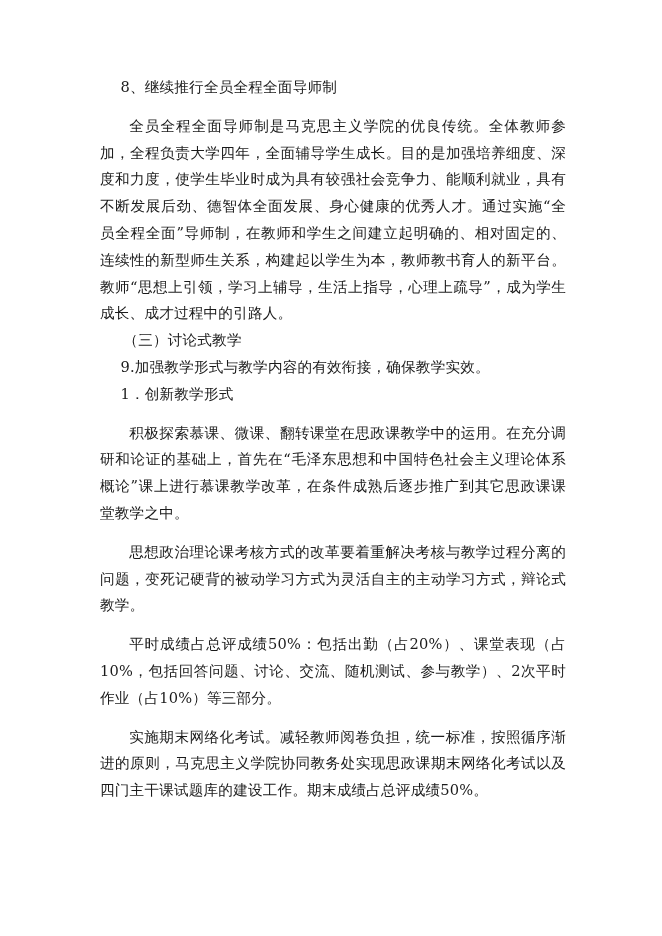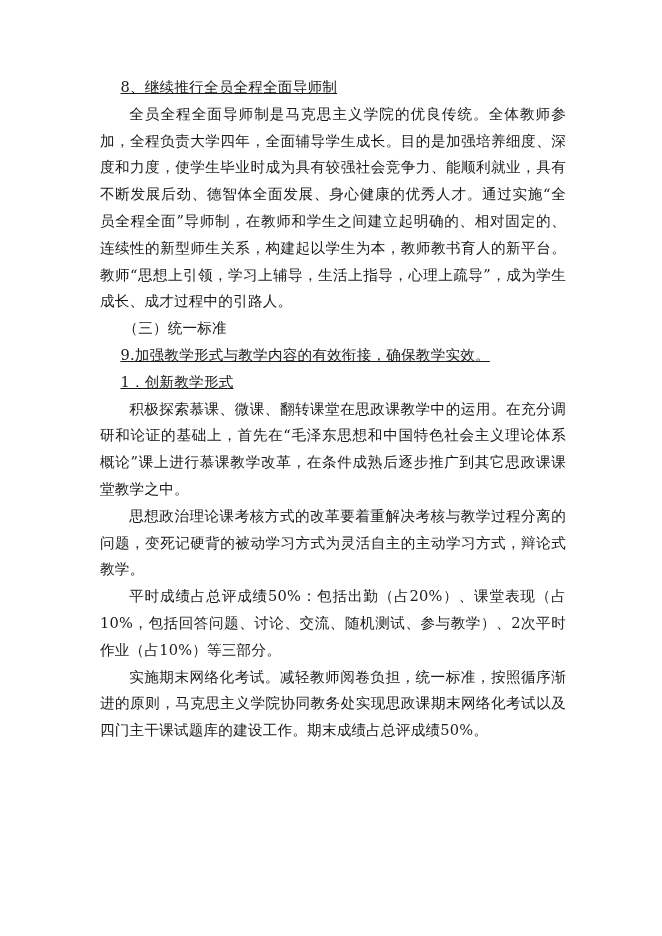--- a/index.html
+++ b/index.html
@@ -9,31 +9,31 @@
     left: 100px;
     top: 74px;
     width: 466px;
     font-family: "DejaVu Serif", "Liberation Serif", serif;
     font-size: 14.6px;
     line-height: 26.8px;
     color: #1a1a1a;
     letter-spacing: 0.2px;
   }
   .p { margin: 0; text-align: justify; text-align-last: left; }
-  .indent { text-indent: 2em; }
-  .head-indent { padding-left: 1.4em; text-decoration: underline; }
+  .indent { text-indent: 2em; margin-top: 12px; }
+  .head-indent { padding-left: 1.4em; }
   .sub-indent { padding-left: 1.6em; }
 </style>
 </head>
 <body>
 
 <div class="page">
   <p class="p head-indent">8、继续推行全员全程全面导师制</p>
   <p class="p indent">全员全程全面导师制是马克思主义学院的优良传统。全体教师参加，全程负责大学四年，全面辅导学生成长。目的是加强培养细度、深度和力度，使学生毕业时成为具有较强社会竞争力、能顺利就业，具有不断发展后劲、德智体全面发展、身心健康的优秀人才。通过实施“全员全程全面”导师制，在教师和学生之间建立起明确的、相对固定的、连续性的新型师生关系，构建起以学生为本，教师教书育人的新平台。教师“思想上引领，学习上辅导，生活上指导，心理上疏导”，成为学生成长、成才过程中的引路人。</p>
-  <p class="p sub-indent">（三）统一标准</p>
+  <p class="p sub-indent">（三）讨论式教学</p>
   <p class="p head-indent">9.加强教学形式与教学内容的有效衔接，确保教学实效。</p>
   <p class="p head-indent">1．创新教学形式</p>
   <p class="p indent">积极探索慕课、微课、翻转课堂在思政课教学中的运用。在充分调研和论证的基础上，首先在“毛泽东思想和中国特色社会主义理论体系概论”课上进行慕课教学改革，在条件成熟后逐步推广到其它思政课课堂教学之中。</p>
   <p class="p indent">思想政治理论课考核方式的改革要着重解决考核与教学过程分离的问题，变死记硬背的被动学习方式为灵活自主的主动学习方式，辩论式教学。</p>
   <p class="p indent">平时成绩占总评成绩50%：包括出勤（占20%）、课堂表现（占10%，包括回答问题、讨论、交流、随机测试、参与教学）、2次平时作业（占10%）等三部分。</p>
   <p class="p indent">实施期末网络化考试。减轻教师阅卷负担，统一标准，按照循序渐进的原则，马克思主义学院协同教务处实现思政课期末网络化考试以及四门主干课试题库的建设工作。期末成绩占总评成绩50%。</p>
 
 </div>
 
 </body></html>

